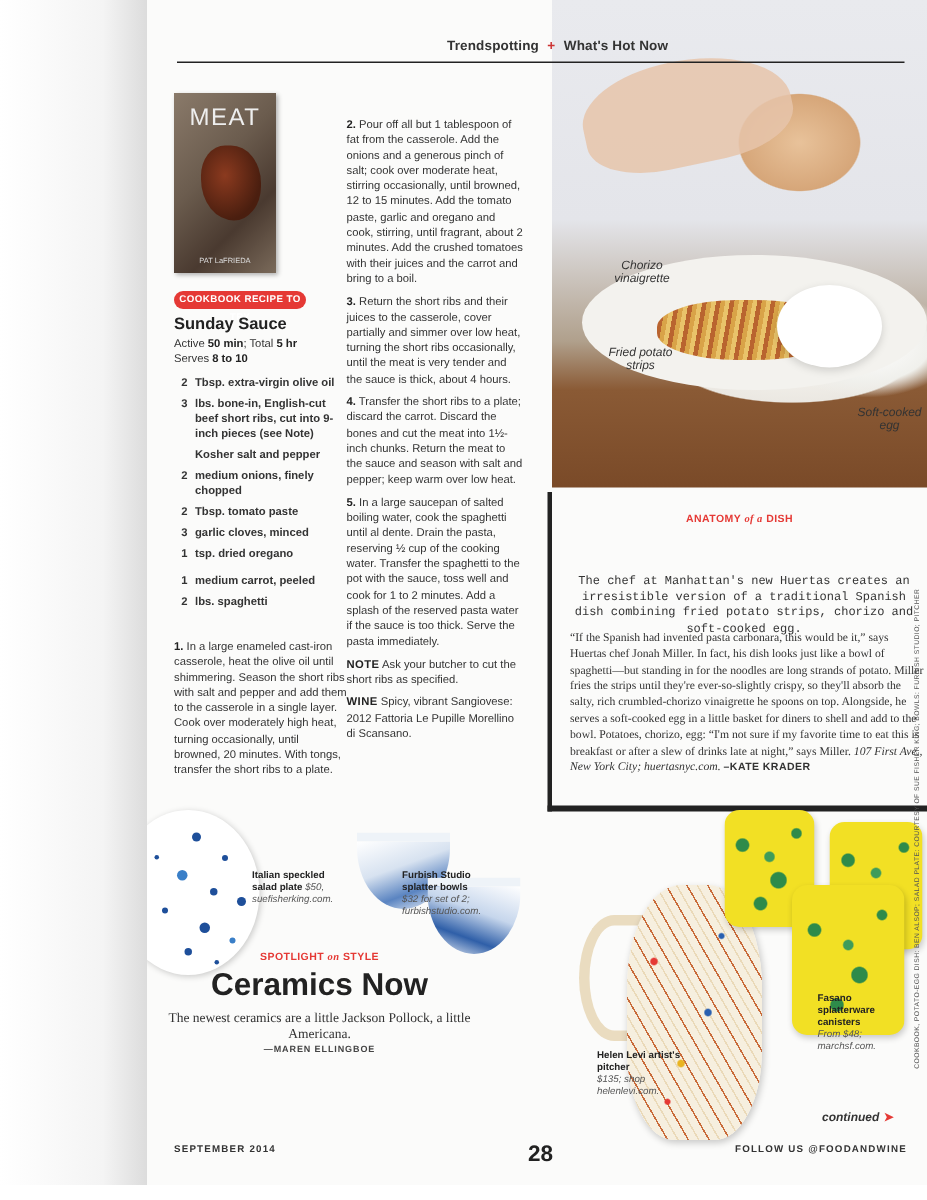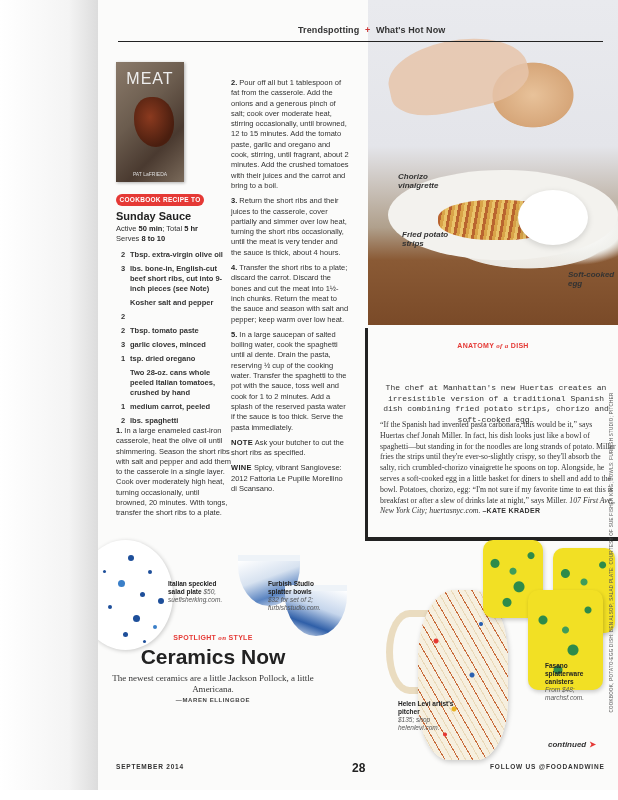--- a/index.html
+++ b/index.html
@@ -15,21 +15,21 @@
   .photo { position:absolute; left:270px; top:0; width:250px; height:325px; background:
       radial-gradient(ellipse 60px 35px at 210px 230px,#ffffff 0%,#f0f0ec 70%,transparent 100%),
       radial-gradient(ellipse 110px 40px at 160px 240px,#f6f4ef 0%,#ebe8e2 70%,transparent 72%),
       radial-gradient(ellipse 50px 40px at 165px 95px,#e8c29a 0%,#d6a679 80%,transparent 82%),
       linear-gradient(180deg,#e9eaee 0%,#e4e5ea 45%,#b0a08c 70%,#8a5a35 80%,#7a4a28 100%);
   }
   .photo .hand { position:absolute; left:20px; top:40px; width:140px; height:70px; background:#e6c4aa; border-radius:50% 60% 40% 40%; transform:rotate(-12deg); opacity:0.85; }
   .photo .bowl { position:absolute; left:20px; top:170px; width:230px; height:90px; background:#f3f2ee; border-radius:50%; }
   .photo .food { position:absolute; left:70px; top:200px; width:120px; height:40px; background:repeating-linear-gradient(100deg,#e9c36a 0 3px,#b9642f 3px 6px,#d9a348 6px 9px); border-radius:45%; }
   .photo .egg { position:absolute; left:150px; top:190px; width:70px; height:55px; background:#ffffff; border-radius:50%; box-shadow:0 2px 6px rgba(0,0,0,0.15); }
-  .photo-label { position:absolute; font-style:italic; font-weight:bold; font-size:8px; color:#333; text-align:left; line-height:9px; }
+  .photo-label { position:absolute; font-style:italic; font-weight:normal; font-size:8px; color:#333; text-align:center; line-height:9px; }
 
   .book { position:absolute; left:18px; top:62px; width:68px; height:120px; background:linear-gradient(135deg,#8a7a6a,#6b5c4e 40%,#4a3a30 70%,#7a6a5a); box-shadow:1px 1px 3px rgba(0,0,0,0.3); }
   .book-title { position:absolute; top:8px; left:0; width:100%; text-align:center; font-size:16px; color:#eee; letter-spacing:1px; font-family:"Liberation Sans", sans-serif; }
   .book-meat { position:absolute; left:18px; top:35px; width:40px; height:50px; background:radial-gradient(ellipse at 40% 40%,#8b3a1f,#4a1e0f 70%); border-radius:40% 50% 45% 55%; }
   .book-author { position:absolute; bottom:5px; left:0; width:100%; text-align:center; font-size:5px; color:#ddd; }
 
   .recipe-tag { position:absolute; left:18px; top:194px; width:88px; height:12px; background:#e53935; color:#fff; font-size:6.5px; font-weight:bold; text-align:center; line-height:12px; border-radius:6px; letter-spacing:0.3px; }
   .recipe-title { position:absolute; left:18px; top:210px; font-size:11px; font-weight:bold; color:#222; }
   .recipe-meta { position:absolute; left:18px; top:224px; font-size:7.5px; color:#333; line-height:10px; }
   .recipe-meta b { color:#222; }
@@ -87,21 +87,21 @@
       #f2e024;
     border-radius:10px; box-shadow:1px 2px 4px rgba(0,0,0,0.2); }
   .can1 { left:385px; top:540px; width:60px; height:78px; }
   .can2 { left:430px; top:590px; width:75px; height:100px; }
   .can3 { left:455px; top:548px; width:62px; height:85px; }
 
   .continued { position:absolute; left:450px; top:740px; font-size:8px; font-style:italic; font-weight:bold; color:#333; font-family:Liberation Sans, sans-serif; }
   .continued .arr { color:#e53935; font-style:normal; margin-left:3px; }
 
   .footer-left { position:absolute; left:18px; top:763px; font-size:6.5px; font-weight:bold; letter-spacing:0.8px; color:#333; }
-  .footer-page { position:absolute; left:254px; top:761px; font-size:12px; font-weight:bold; color:#222; }
+  .footer-page { position:absolute; left:254px; top:761px; font-size:15px; font-weight:bold; color:#222; }
   .footer-right { position:absolute; left:392px; top:763px; font-size:6.5px; font-weight:bold; letter-spacing:0.8px; color:#333; }
 
   .credits { position:absolute; left:606px; top:330px; width:10px; height:460px; }
   .credits span { position:absolute; left:-220px; top:220px; width:450px; font-size:4.5px; color:#555; letter-spacing:0.3px; transform:rotate(-90deg); white-space:nowrap; text-align:center; }
 </style>
 </head>
 <body>
 
 <div class="left-shadow"></div>
 <div class="bottom-strip"></div>
@@ -149,36 +149,36 @@
     <div class="ing">
         <span class="q">3</span>
         <span class="t">lbs. bone-in, English-cut beef short ribs, cut into 9-inch pieces (see Note)</span>
       </div>
     <div class="ing">
         <span class="q"></span>
         <span class="t">Kosher salt and pepper</span>
       </div>
     <div class="ing">
         <span class="q">2</span>
+        <span class="t">medium onions, finely chopped</span>
       </div>
     <div class="ing">
         <span class="q">2</span>
         <span class="t">Tbsp. tomato paste</span>
       </div>
     <div class="ing">
         <span class="q">3</span>
         <span class="t">garlic cloves, minced</span>
       </div>
     <div class="ing">
         <span class="q">1</span>
         <span class="t">tsp. dried oregano</span>
       </div>
     <div class="ing">
         <span class="q"></span>
-        <span class="t">Two 28-oz. cans whole peeled Italian tomatoes, crushed by hand</span>
       </div>
     <div class="ing">
         <span class="q">1</span>
         <span class="t">medium carrot, peeled</span>
       </div>
     <div class="ing">
         <span class="q">2</span>
         <span class="t">lbs. spaghetti</span>
       </div>
   </div>

